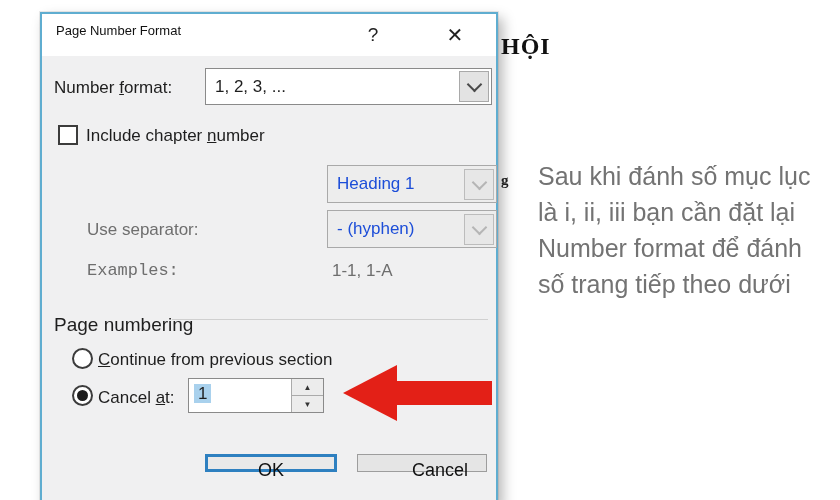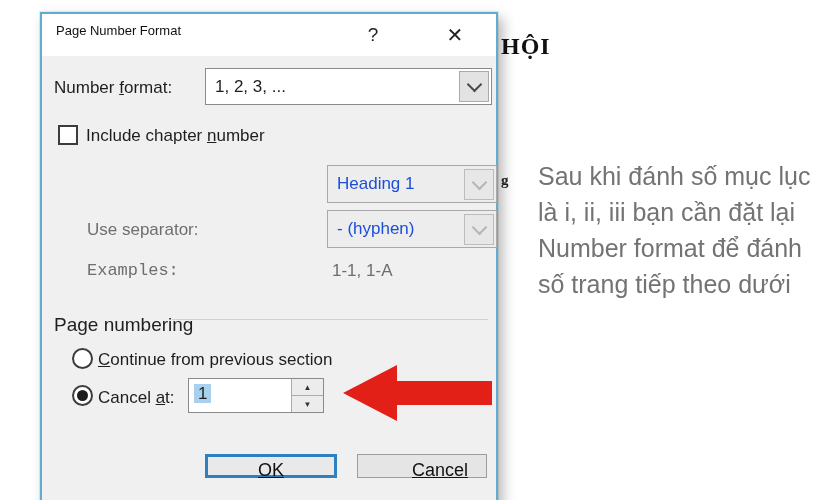--- a/index.html
+++ b/index.html
@@ -65,22 +65,22 @@
   .spinner{position:absolute;left:146px;top:364px;width:136px;height:35px;background:#fff;
            border:1px solid #8a8a8a;box-sizing:border-box;display:flex;}
   .spin-field{flex:1;font-size:17px;padding:5px 0 0 5px;}
   .spin-sel{background:#a9d1ed;padding:0 4px;}
   .spin-btns{width:31px;border-left:1px solid #aaa;display:flex;flex-direction:column;}
   .spin-btn{flex:1;background:#ececec;display:flex;align-items:center;justify-content:center;
             font-size:8px;color:#333;}
   .spin-btn.up{border-bottom:1px solid #aaa;}
 
   
-  .btn{position:absolute;top:440px;height:24px;background:#e5e5e5;border:1px solid #9d9d9d;
-       box-sizing:border-box;font-size:18px;text-align:center;line-height:30px;color:#111;text-decoration:underline;}
+  .btn{position:absolute;top:440px;height:18px;background:#e5e5e5;border:1px solid #9d9d9d;
+       box-sizing:border-box;font-size:18px;text-align:center;line-height:30px;color:#111;}
   .btn-ok{left:163px;width:132px;border:3px solid #2e80c0;background:#e9e9e9;line-height:27px;}
   .btn-cancel{left:315px;width:130px;padding-left:36px;}
 
   
   .red-arrow{position:absolute;left:343px;top:365px;width:150px;height:56px;}
   .red-arrow .head{position:absolute;left:0;top:0;width:0;height:0;
        border-top:28px solid transparent;border-bottom:28px solid transparent;
        border-right:54px solid #e32017;}
   .red-arrow .shaft{position:absolute;left:50px;top:16px;width:99px;height:24px;background:#e32017;}
 </style>

